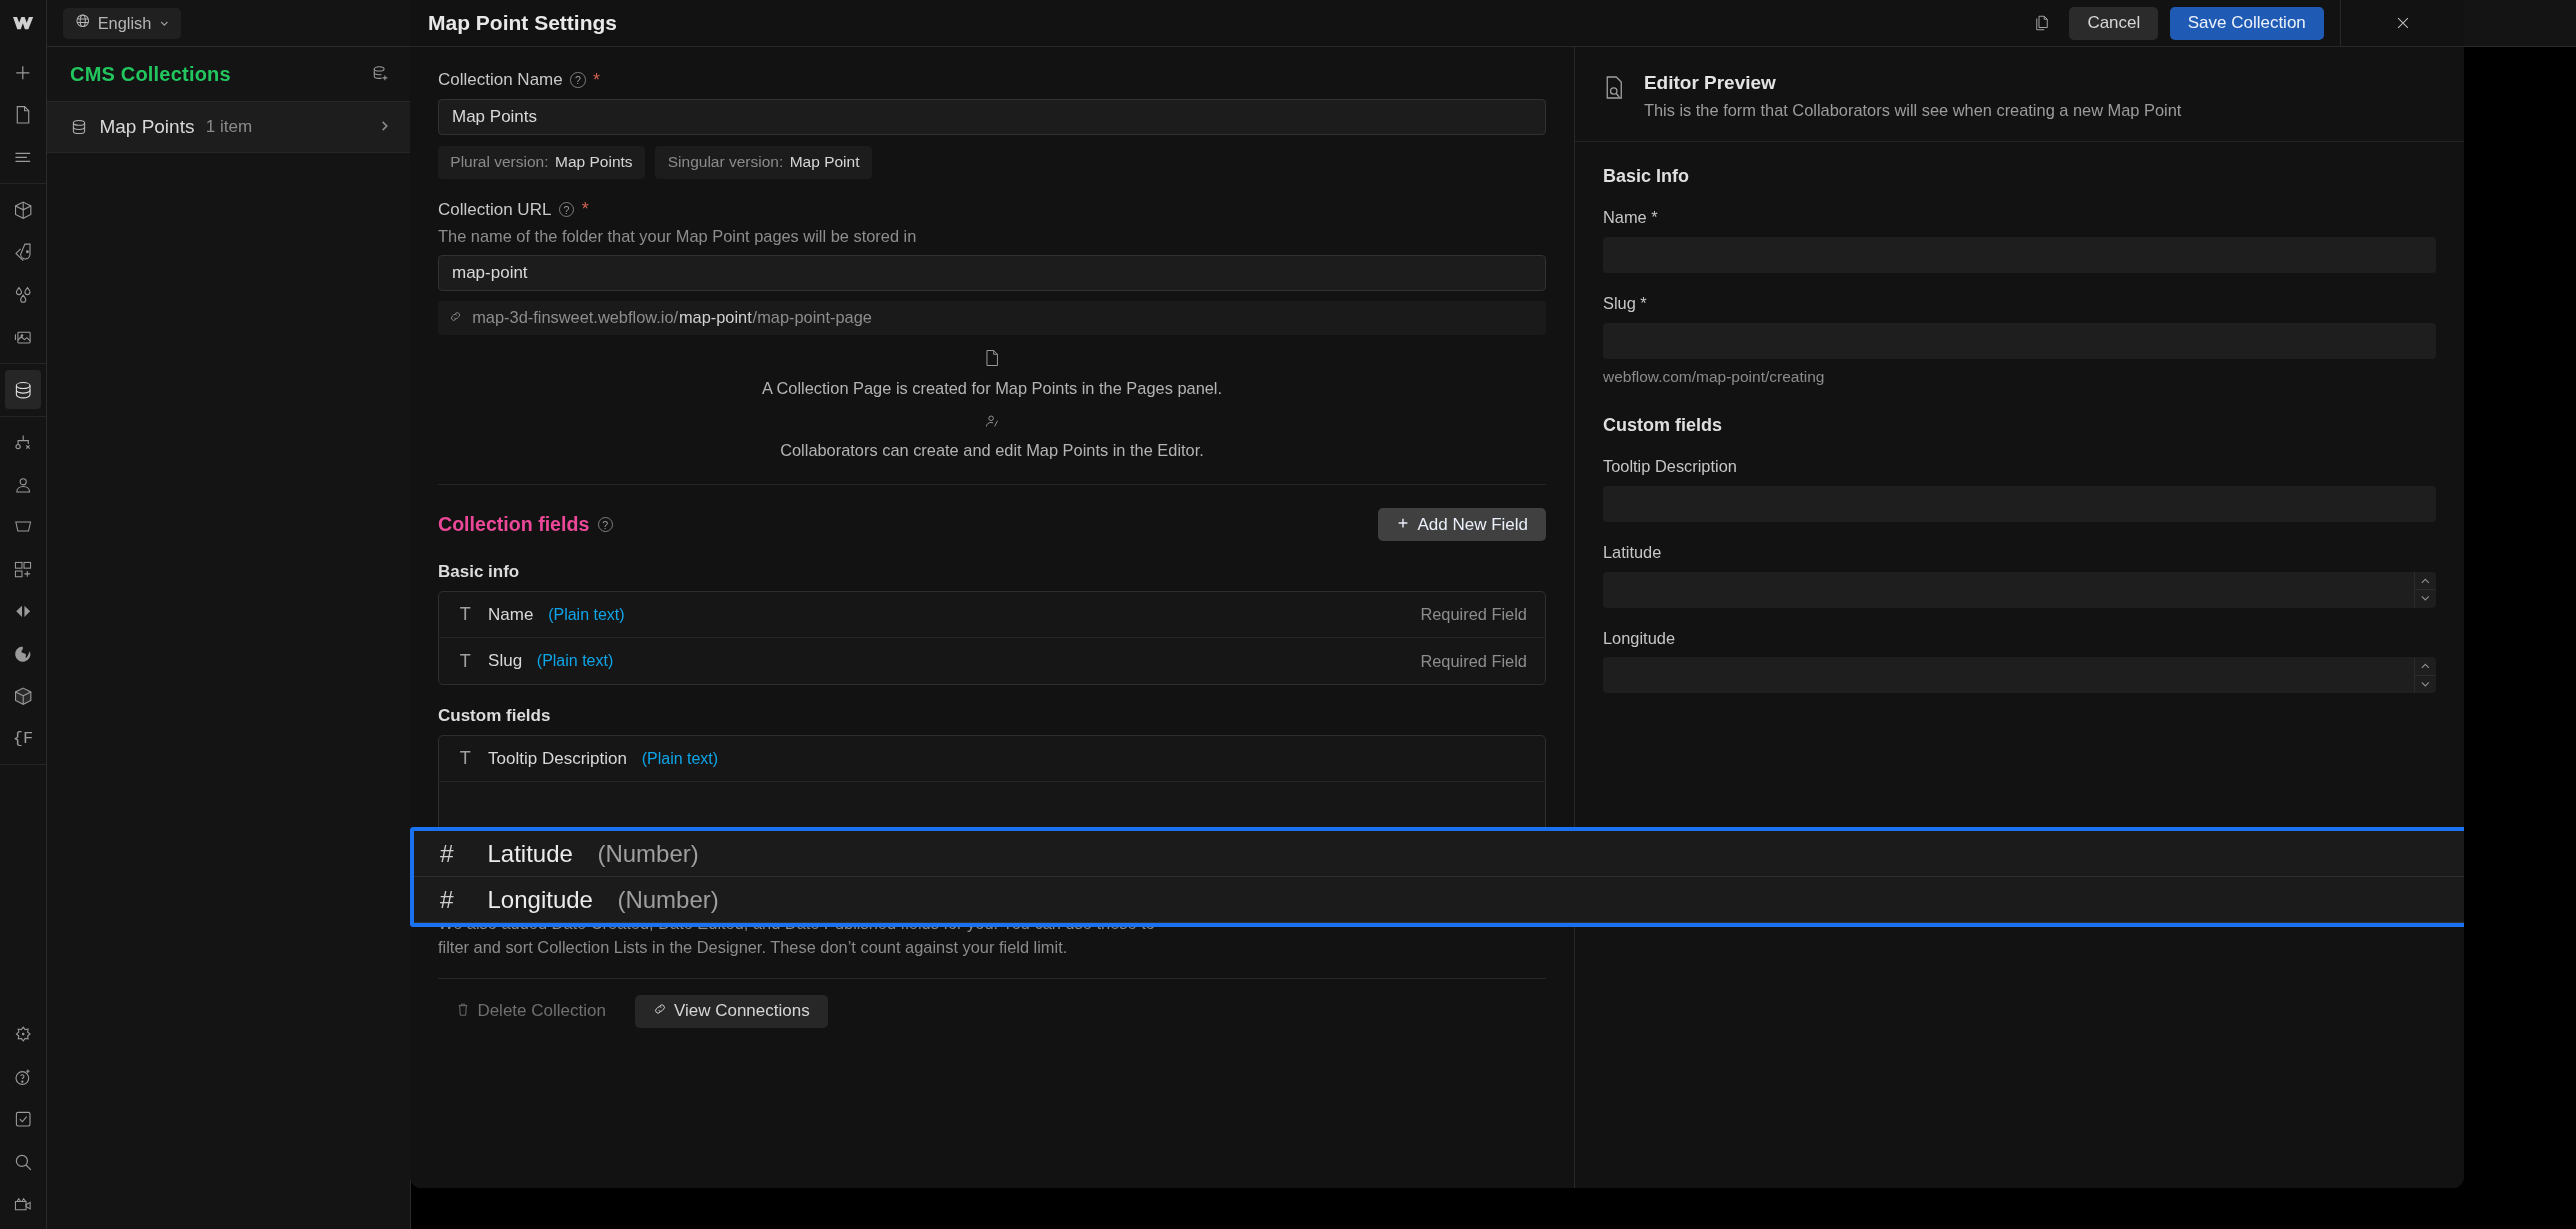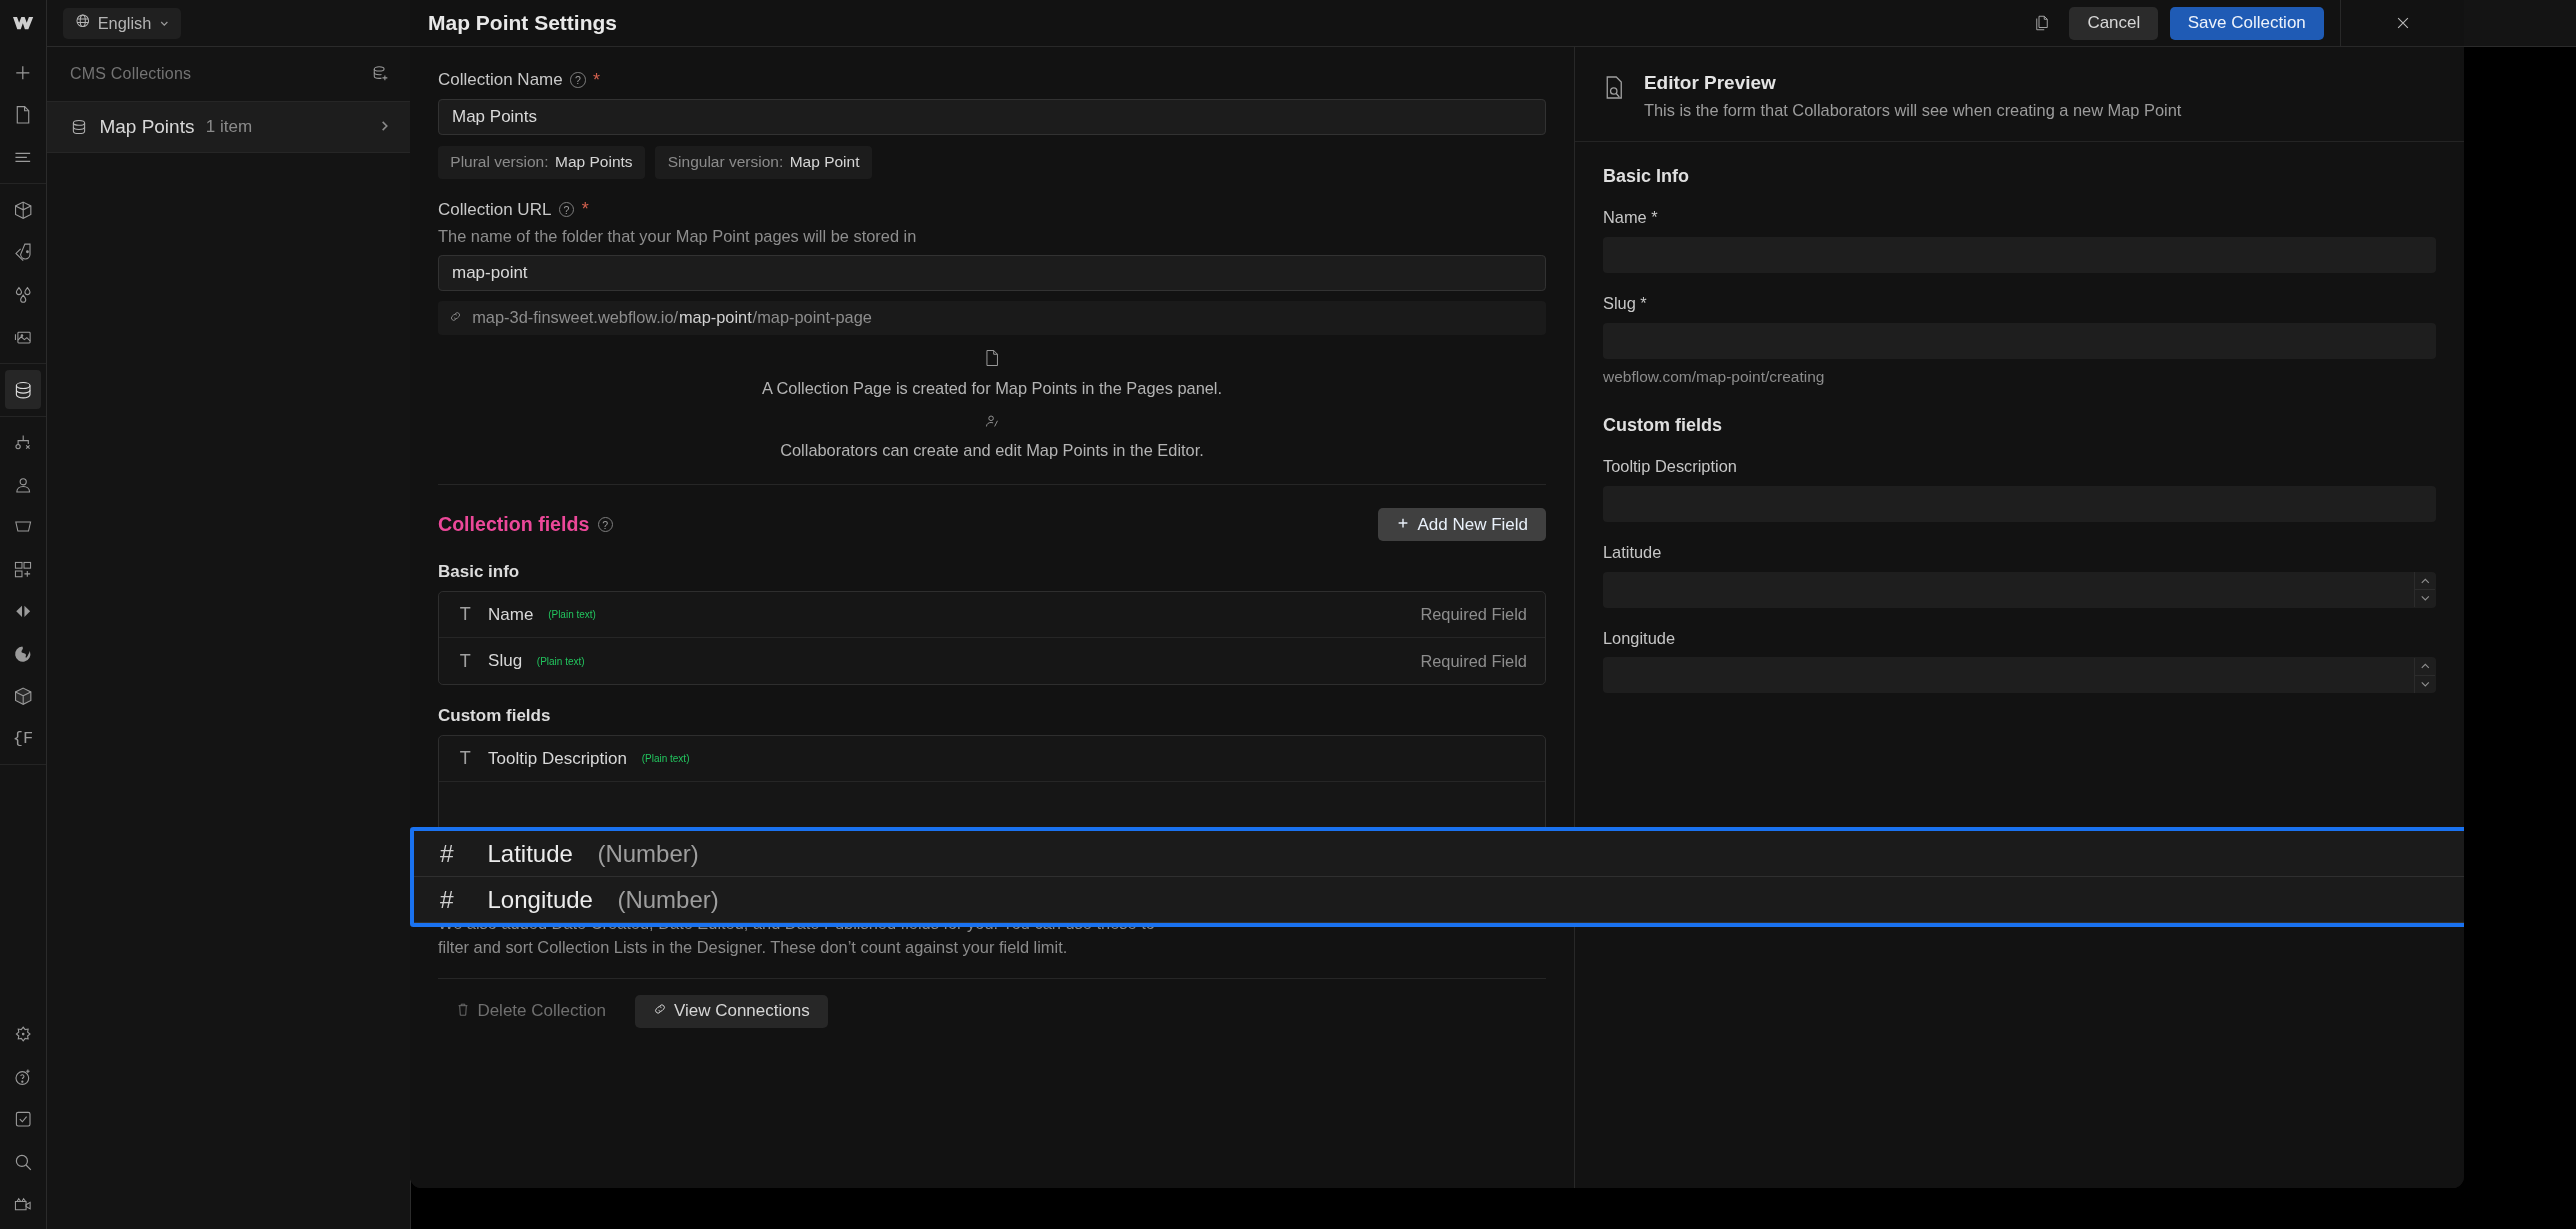--- a/index.html
+++ b/index.html
@@ -29,21 +29,21 @@
 
   
   .cms-panel {
     position: absolute; left: 47px; top: 47px; width: 364px; height: 1183px;
     background: #141414; border-right: 0.8px solid #2b2b2b;
   }
   .cms-head {
     height: 54px; display: flex; align-items: center; justify-content: space-between;
     padding: 0 19.6px 0 23px;
   }
-  .cms-title { color: #737373; font-size: 16px; font-weight: normal; letter-spacing: 0.2px; }
+  .cms-title { color: #22c55e; font-size: 20px; font-weight: bold; letter-spacing: 0.2px; }
   .cms-addbtn { color: #9a9a9a; display: flex; align-items: center; }
   .cms-item {
     height: 52px; display: flex; align-items: center; gap: 11.4px;
     padding: 0 18px 0 23px; background: #1d1d1d; border-top: 0.8px solid #262626;
     border-bottom: 0.8px solid #262626;
   }
   .cms-item-icon { color: #b0b0b0; display: flex; }
   .cms-item-name { color: #d8d8d8; font-size: 19px; }
   .cms-item-count { color: #8a8a8a; font-size: 17px; }
   .cms-item-chev { margin-left: auto; color: #8a8a8a; }
@@ -115,21 +115,21 @@
   .btn-add { background: #404040; color: #e9f0fa; margin-left: auto; margin-right: 0; justify-content: space-between; }
 
   .group-title { color: #dcdcdc; font-size: 17px; font-weight: bold; margin-top: 21px; }
   .field-list { border: 0.8px solid #2e2e2e; border-radius: 4.9px; margin-top: 9px; overflow: hidden;
                 background: #161616; }
   .field-row { height: 46px; display: flex; align-items: center; padding: 0 18px; gap: 14.7px;
                border-bottom: 0.8px solid #262626; }
   .field-row:last-child { border-bottom: none; }
   .f-type { color: #a0a0a0; font-size: 18px; width: 16.4px; text-align: center; }
   .f-name { color: #d8d8d8; font-size: 17px; }
-  .f-kind { color: #22c55e; font-size: 10px; }
+  .f-kind { color: #0ea5e9; font-size: 16px; }
   .f-right { margin-left: auto; color: #8d8d8d; font-size: 16.4px; }
 
   .footer-note { color: #8b8b8b; font-size: 16.4px; line-height: 1.45; margin-top: 19.6px; max-width: 719px; }
   .footer-divider { height: 0.8px; background: #262626; margin-top: 18px; }
   .footer-btns { display: flex; gap: 10.6px; margin-top: 16.4px; }
   .btn-ghost { background: transparent; color: #6f6f6f; }
   .btn-dark { background: #272727; color: #d6d6d6; }
 
   
   .hl-box {

